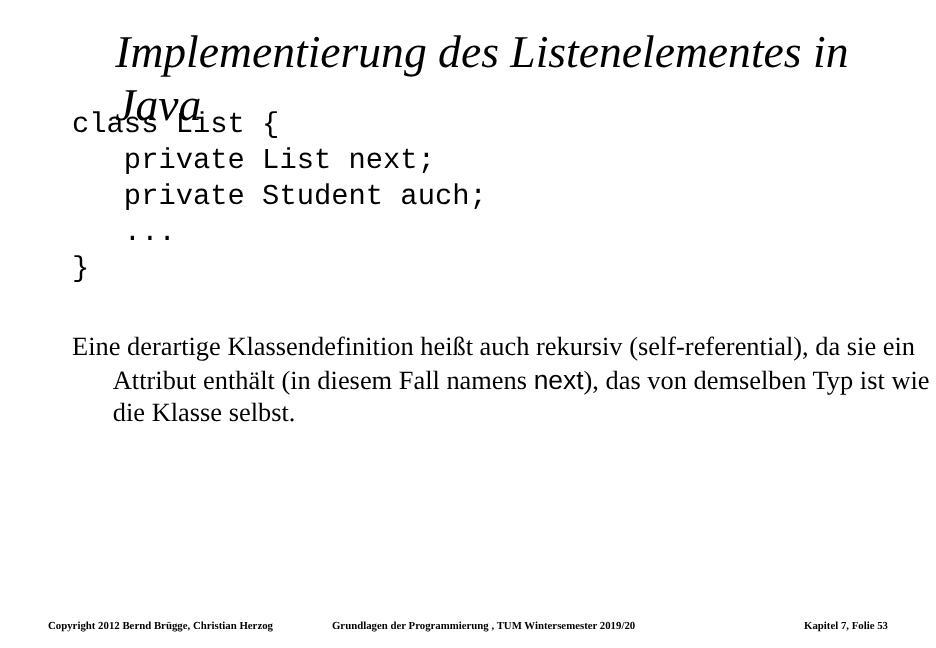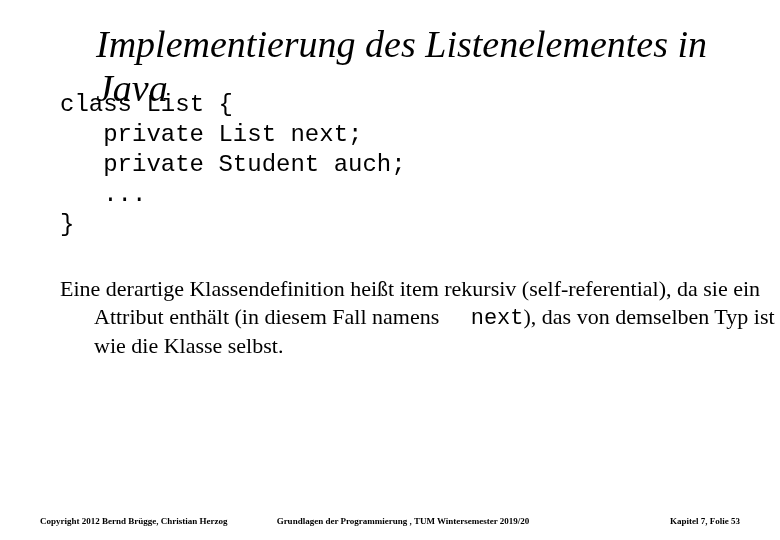--- a/index.html
+++ b/index.html
@@ -41,22 +41,21 @@
     position: absolute;
     top: 275px;
     left: 40px;
     width: 710px;
     font-size: 22px;
     line-height: 1.25;
     text-indent: -34px;
     padding-left: 54px;
   }
   .body-text .mono {
-    font-family: Liberation Mono, monospace;
-    margin-left: 26px;
+    font-family: Liberation Sans, sans-serif;
   }
   .footer {
     position: absolute;
     bottom: 14px;
     left: 0;
     width: 780px;
     font-size: 9px;
     font-weight: bold;
   }
   .footer .left {
@@ -83,21 +82,21 @@
 <div class="slide">
 
   <div class="title">Implementierung des Listenelementes in Java</div>
 
   <div class="code"><span>class </span><span class="kw-red">List</span><span> {</span>
 <span>   private List next;</span>
 <span>   private Student auch;</span>
 <span>   ...</span>
 <span>}</span></div>
 
-  <div class="body-text"><span>Eine derartige Klassendefinition heißt item rekursiv (self-referential), da sie ein Attribut enthält (in diesem Fall namens </span><span class="mono">next</span><span>), das von demselben Typ ist wie die Klasse selbst.</span></div>
+  <div class="body-text"><span>Eine derartige Klassendefinition heißt auch rekursiv (self-referential), da sie ein Attribut enthält (in diesem Fall namens </span><span class="mono">next</span><span>), das von demselben Typ ist wie die Klasse selbst.</span></div>
 
   <div class="footer">
     <div class="left">Copyright 2012 Bernd Brügge, Christian Herzog</div>
     <div class="center">Grundlagen der Programmierung , TUM Wintersemester 2019/20</div>
     <div class="right">Kapitel 7, Folie 53</div>
   </div>
 
 </div>
 
 </body></html>

